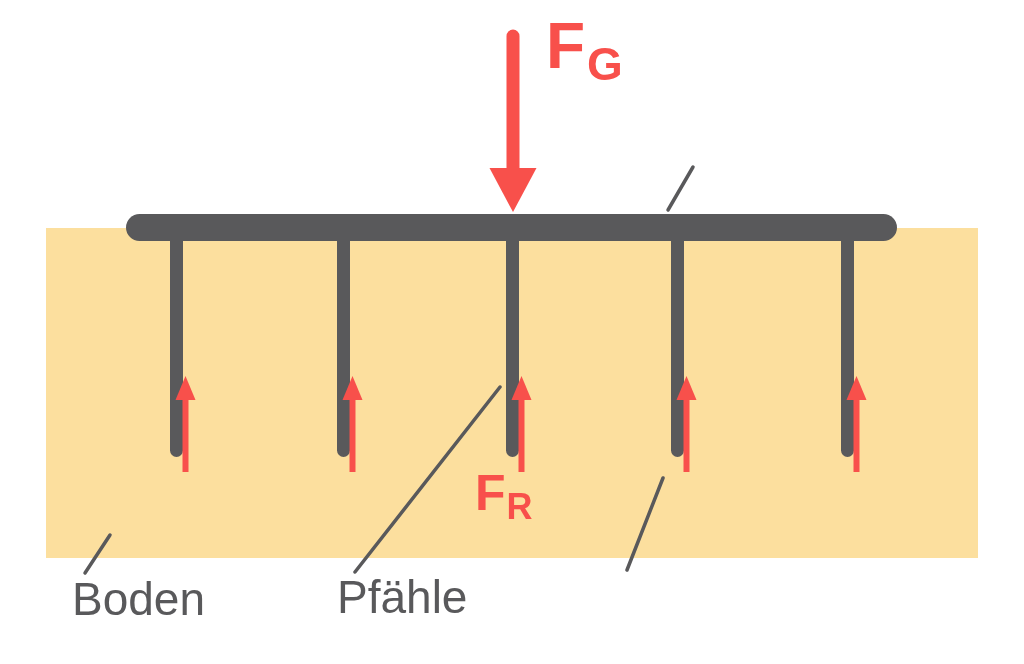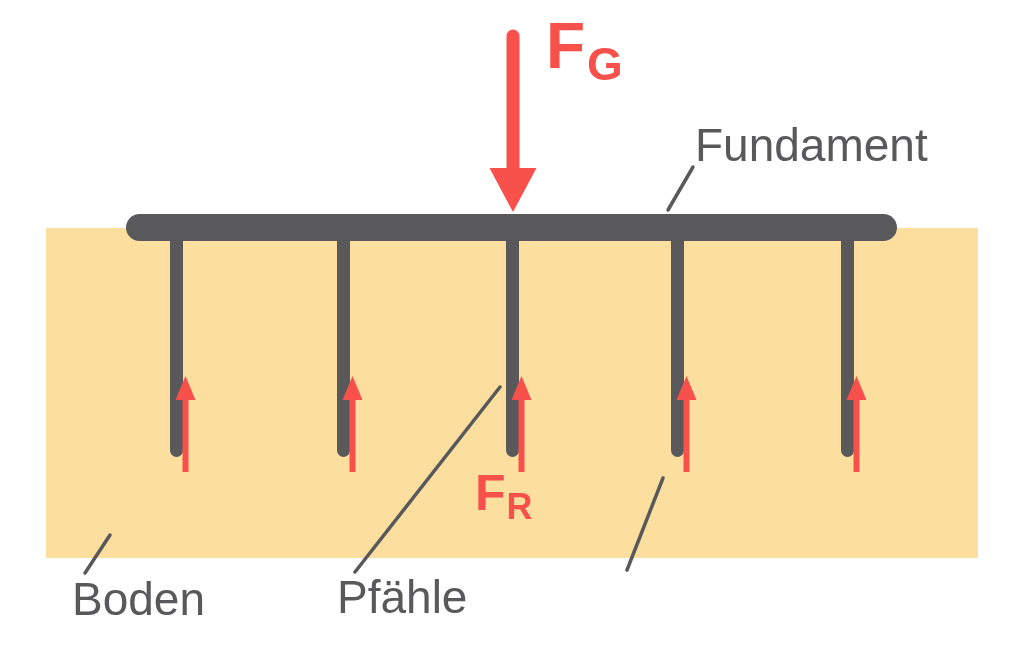--- a/index.html
+++ b/index.html
@@ -124,21 +124,20 @@
     </g>
 
     <line class="leader" x1="668" y1="210" x2="693" y2="167"></line>
     <line class="leader" x1="85" y1="573" x2="110" y2="535"></line>
     <line class="leader" x1="355" y1="572" x2="500" y2="387"></line>
     <line class="leader" x1="627" y1="570" x2="663" y2="478"></line>
   </svg>
 
   <div class="foundation-bar"></div>
 
-  <div class="diagram-label label-fundament">Fundament</div>
   <div class="diagram-label label-pfaehle">Pfähle</div>
   <div class="diagram-label label-boden">Boden</div>
 
   <div class="force-label force-label-g">
     <span class="sym">F</span>
     <span class="sub">G</span>
   </div>
   <div class="force-label force-label-r">
     <span class="sym">F</span>
     <span class="sub">R</span>

